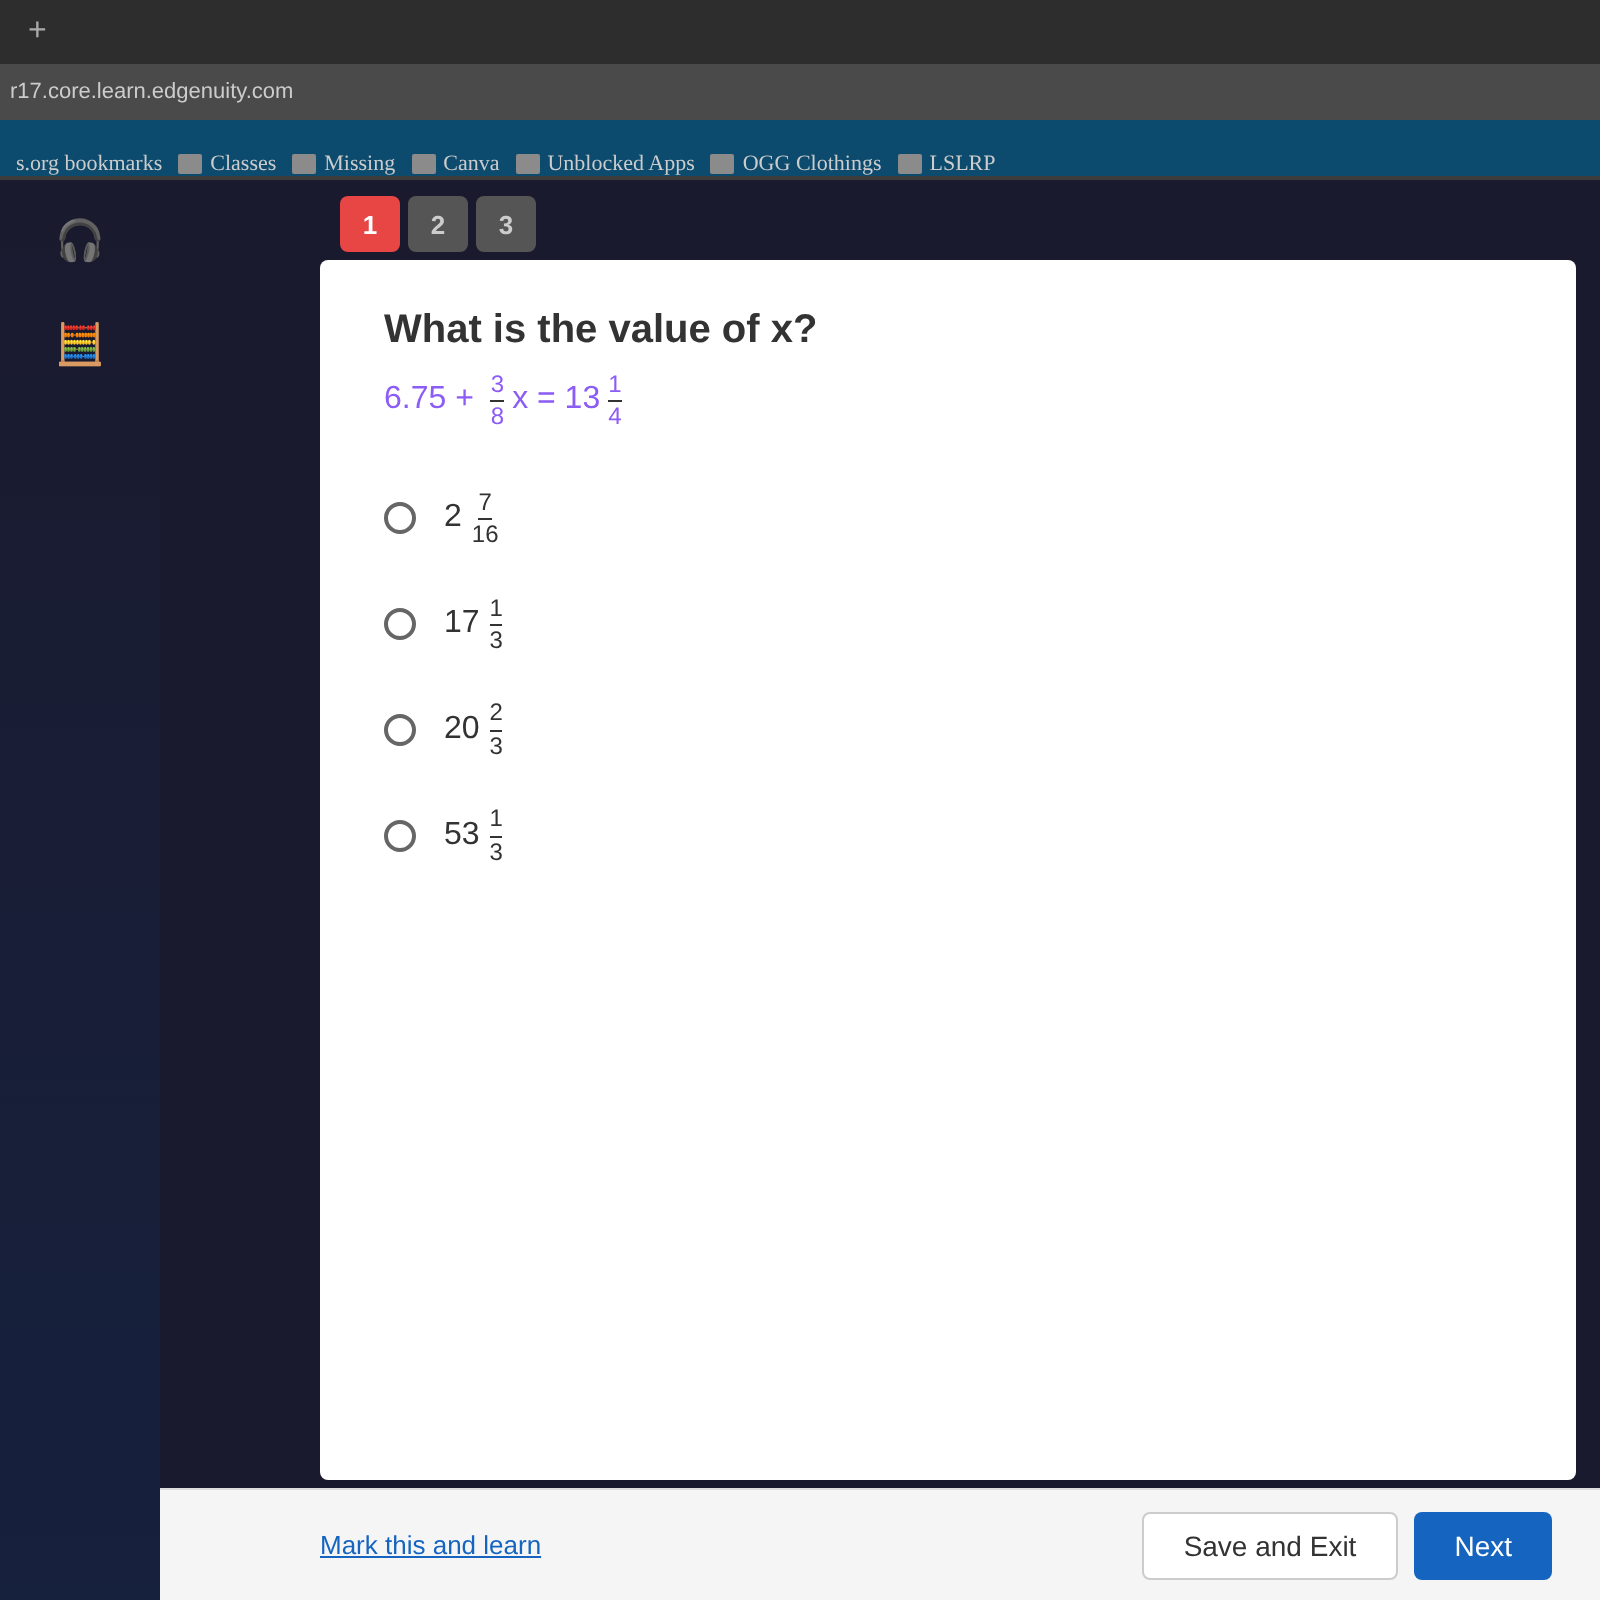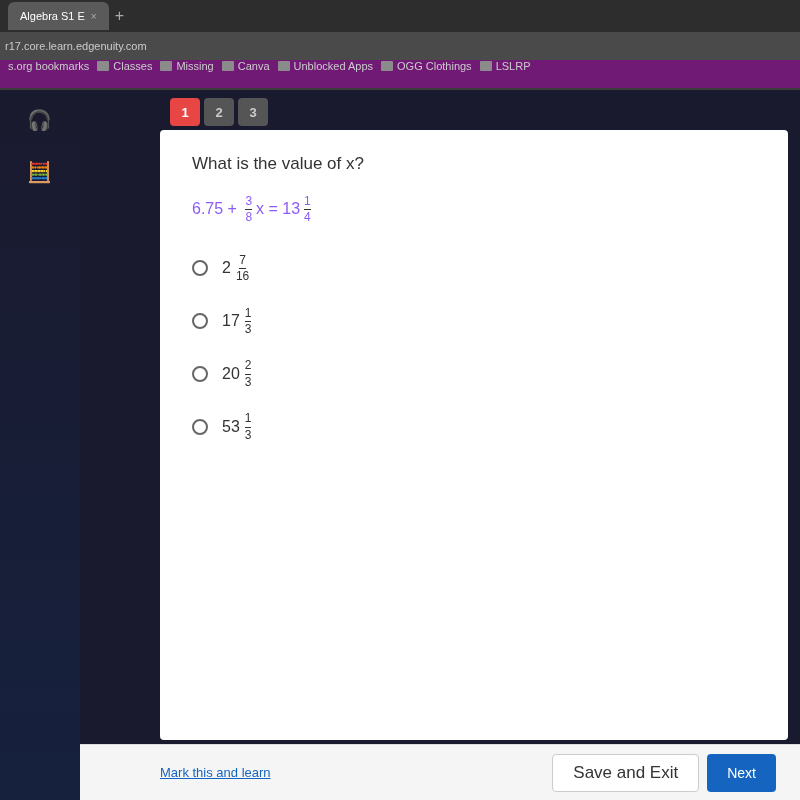--- a/index.html
+++ b/index.html
@@ -52,27 +52,28 @@
     .address-bar {
       background: #4a4a4a;
       height: 28px;
       display: flex;
       align-items: center;
       padding: 0 5px;
       color: #ccc;
       font-size: 11px;
     }
     .bookmarks-bar {
-      background: #701a75;
+      background: #0c4a6e;
       height: 28px;
       display: flex;
-      align-items: flex-start;
+      align-items: flex-end;
       padding: 0 8px;
       gap: 8px;
       overflow: hidden;
+      font-family: Liberation Serif, serif;
     }
     .bookmark-item {
       color: #ccc;
       font-size: 11px;
       display: flex;
       align-items: center;
       gap: 4px;
       white-space: nowrap;
     }
     .bookmark-folder {
@@ -142,24 +143,24 @@
     .question-card {
       background: white;
       margin: 4px 12px 4px 80px;
       border-radius: 4px;
       padding: 24px 32px;
       flex: 1;
       min-height: 480px;
     }
 
     .question-text {
-      font-size: 17px;
-      font-weight: 400;
+      font-size: 20px;
+      font-weight: 700;
       color: #333;
-      margin-bottom: 20px;
+      margin-bottom: 8px;
     }
 
     .equation {
       font-size: 16px;
       color: #8b5cf6;
       margin-bottom: 28px;
       display: flex;
       align-items: center;
       gap: 2px;
     }
@@ -233,21 +234,21 @@
 
     .bottom-buttons {
       display: flex;
       gap: 8px;
     }
 
     .btn-save-exit {
       background: white;
       border: 1px solid #ccc;
       color: #333;
-      font-size: 17px;
+      font-size: 14px;
       padding: 8px 20px;
       border-radius: 4px;
       cursor: pointer;
     }
 
     .btn-next {
       background: #1565c0;
       border: none;
       color: white;
       font-size: 14px;
@@ -273,24 +274,20 @@
       display: flex;
       flex-direction: column;
       flex: 1;
     }
   </style>
 </head>
 <body>
 
 <div class="browser-chrome">
   <div class="tab-bar">
-    <div class="tab active">
-      <span>Algebra S1  E</span>
-      <span class="tab-close">×</span>
-    </div>
     <span class="new-tab">+</span>
   </div>
   <div class="address-bar">
     <span>r17.core.learn.edgenuity.com</span>
   </div>
   <div class="bookmarks-bar">
     <span class="bookmark-item">
       <span>s.org bookmarks</span>
     </span>
     <span class="bookmark-item">

